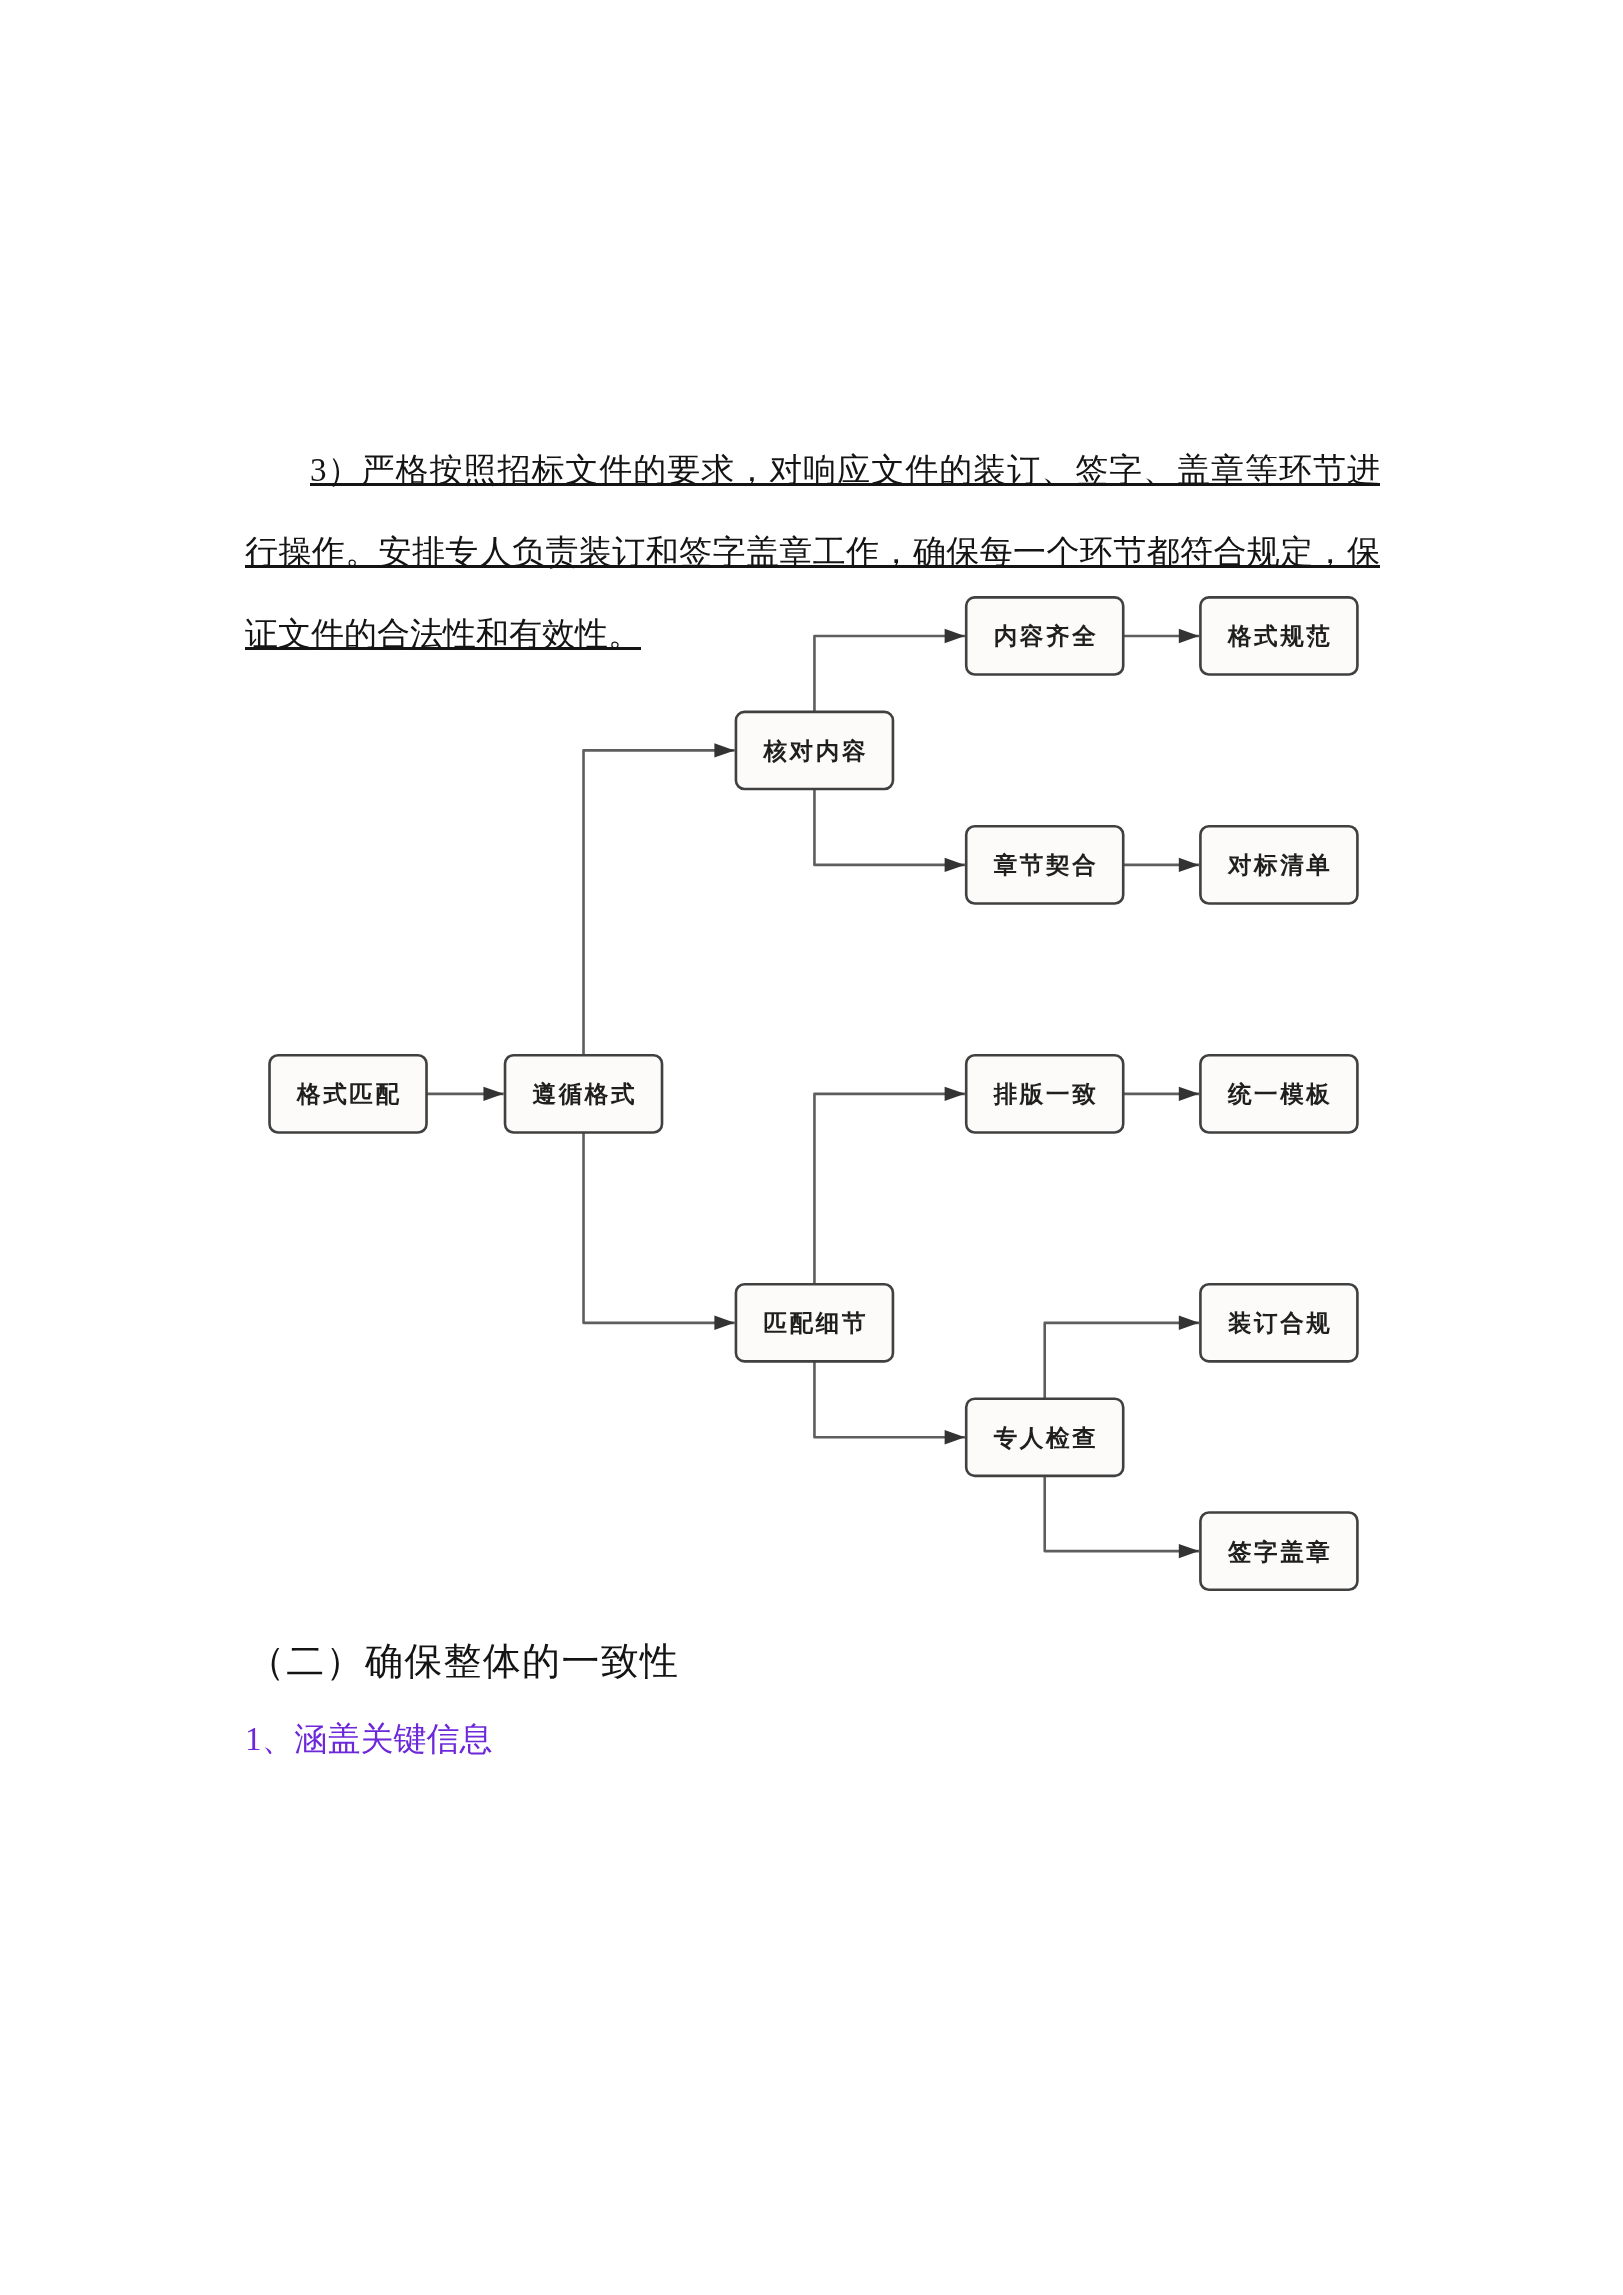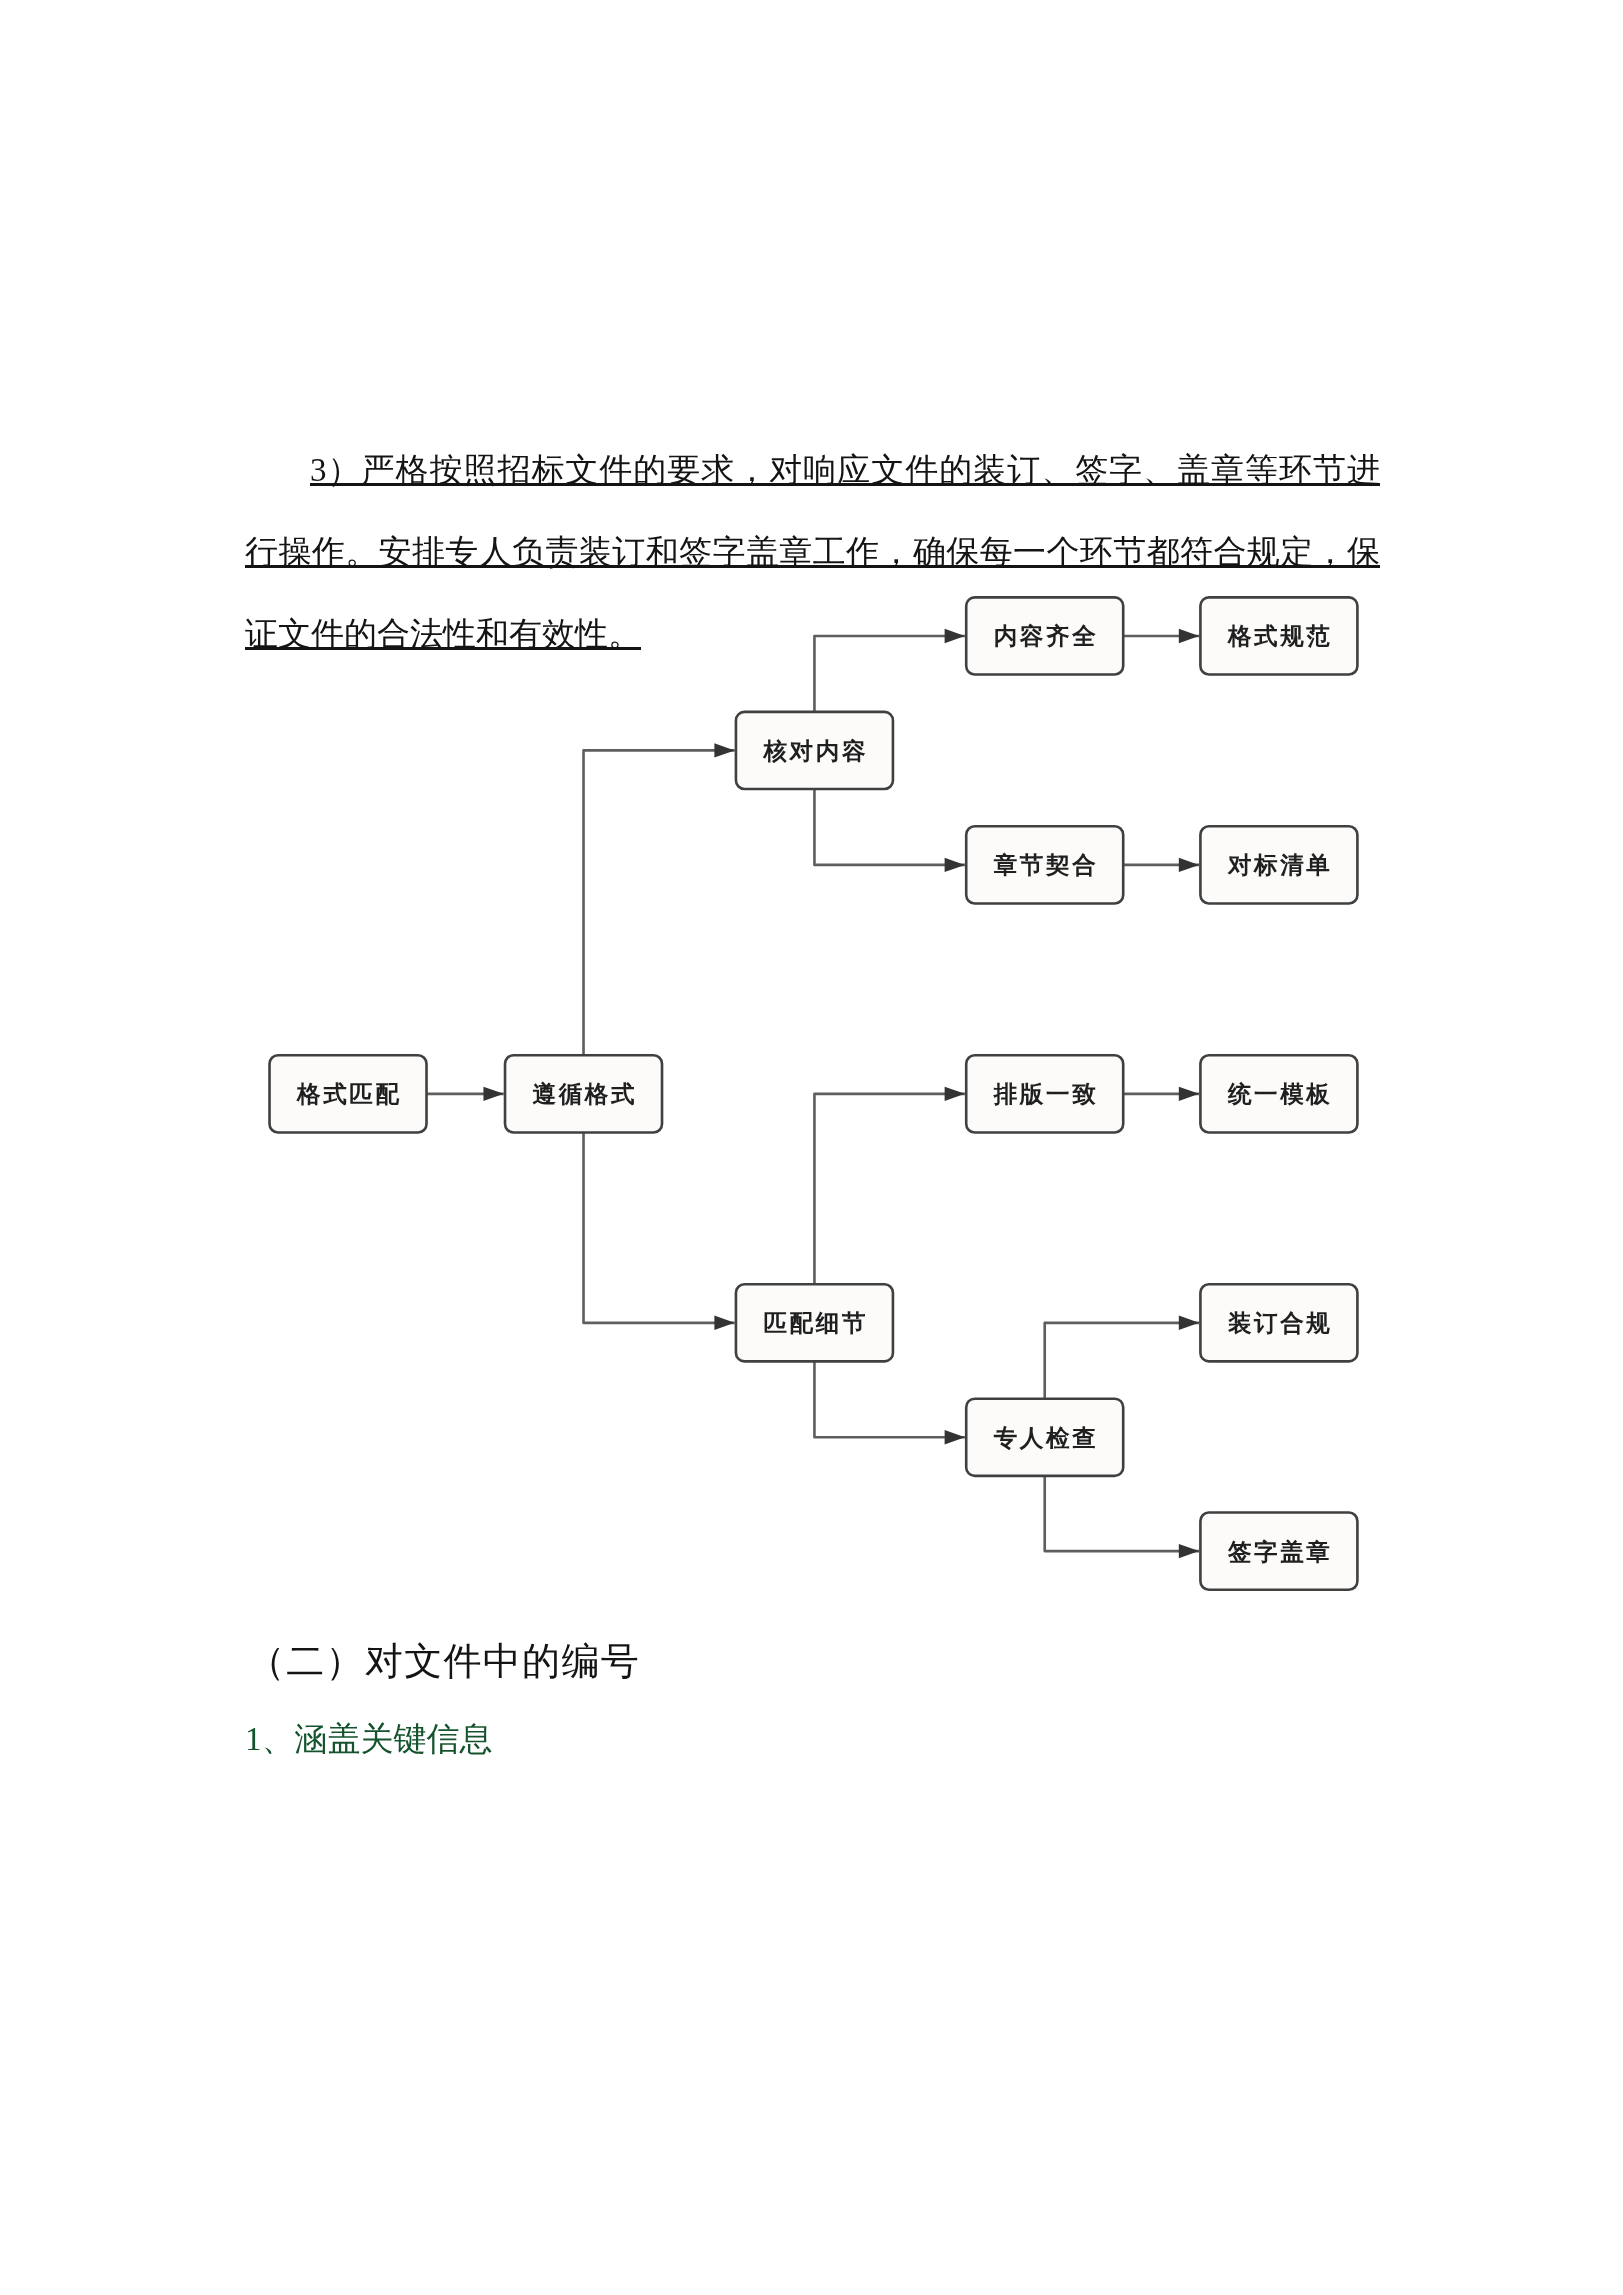--- a/index.html
+++ b/index.html
@@ -71,21 +71,21 @@
     letter-spacing: 1.3px;
   }
   .sub-heading {
     position: absolute;
     left: 245px;
     top: 1716px;
     margin: 0;
     font-size: 33px;
     font-weight: 400;
     line-height: 46px;
-    color: #14532d;
+    color: #6d28d9;
   }
   .para-bottom { top: 1773px; }
 </style>
 </head>
 <body>
 
 <div class="page">
 
 
   <p class="body-para para-3">3）严格按照招标文件的要求，对响应文件的装订、签字、盖章等环节进行操作。安排专人负责装订和签字盖章工作，确保每一个环节都符合规定，保证文件的合法性和有效性。</p>
@@ -159,19 +159,19 @@
     <g>
       <rect class="node-rect" x="1477" y="2138" width="240" height="118" rx="13"></rect>
       <text class="node-label" x="1599" y="2210">专人检查</text>
     </g>
     <g>
       <rect class="node-rect" x="1835" y="2312" width="240" height="118" rx="13"></rect>
       <text class="node-label" x="1957" y="2384">签字盖章</text>
     </g>
   </svg>
 
-  <h2 class="section-heading">（二）对文件中的编号</h2>
+  <h2 class="section-heading">（二）确保整体的一致性</h2>
 
   <div class="sub-heading">1、涵盖关键信息</div>
 
 
 </div>
 
 
 </body></html>

